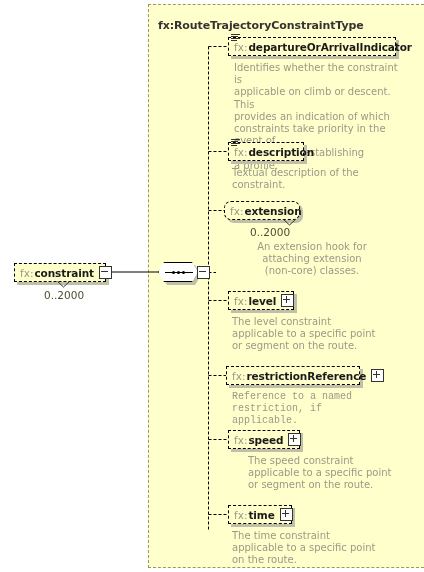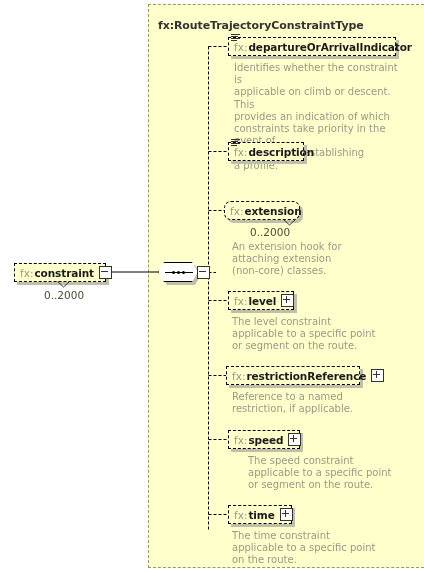--- a/index.html
+++ b/index.html
@@ -302,53 +302,55 @@
   <div class="node" style="left:228px; top:142px; width:76px;">
     <span class="st-glyph">
         <i></i>
         <i></i>
         <i></i>
         <i></i>
       </span>
     <span class="ns">fx:</span>
     <span class="nm">description</span>
   </div>
+  <div class="anno" style="left:232px; top:167px; width:160px;">Textual description of the
+constraint.</div>
 
   <div class="node-shadow rounded" style="left:227px; top:204px; width:76px;"></div>
   <div class="node rounded" style="left:224px; top:201px; width:76px;">
     <span class="ns">fx:</span>
     <span class="nm">extension</span>
   </div>
   <div class="card-chevron" style="left:283px; top:219px;">
     <svg viewBox="0 0 13 7" width="13" height="7">
         <path d="M0.5 0.5 L6.5 6 L12.5 0.5" stroke="#333333" fill="none" stroke-width="1"></path>
       </svg>
   </div>
   <div class="card-label" style="left:250px; top:226px;">0..2000</div>
-  <div class="anno" style="left:232px; top:241px; width:160px;">An extension hook for
+  <div class="anno" style="left:232px; top:241px; width:160px;text-align:center;">An extension hook for
 attaching extension
 (non-core) classes.</div>
 
   <div class="node-shadow" style="left:231px; top:294px; width:66px;"></div>
   <div class="node" style="left:228px; top:291px; width:66px;">
     <span class="ns">fx:</span>
     <span class="nm">level</span>
     <span class="toggle plus"></span>
   </div>
   <div class="anno" style="left:232px; top:316px; width:160px;">The level constraint
 applicable to a specific point
 or segment on the route.</div>
 
   <div class="node-shadow" style="left:229px; top:369px; width:134px;"></div>
   <div class="node" style="left:226px; top:366px; width:134px;">
     <span class="ns">fx:</span>
     <span class="nm">restrictionReference</span>
     <span class="toggle plus"></span>
   </div>
-  <div class="anno" style="left:232px; top:391px; width:160px;">Reference to a named
+  <div class="anno" style="left:232px; top:391px; width:160px;font-family:Liberation Mono, monospace;">Reference to a named
 restriction, if applicable.</div>
 
   <div class="node-shadow" style="left:231px; top:433px; width:72px;"></div>
   <div class="node" style="left:228px; top:430px; width:72px;">
     <span class="ns">fx:</span>
     <span class="nm">speed</span>
     <span class="toggle plus"></span>
   </div>
   <div class="anno" style="left:232px; top:455px; width:160px;margin-left:16px;">The speed constraint
 applicable to a specific point

